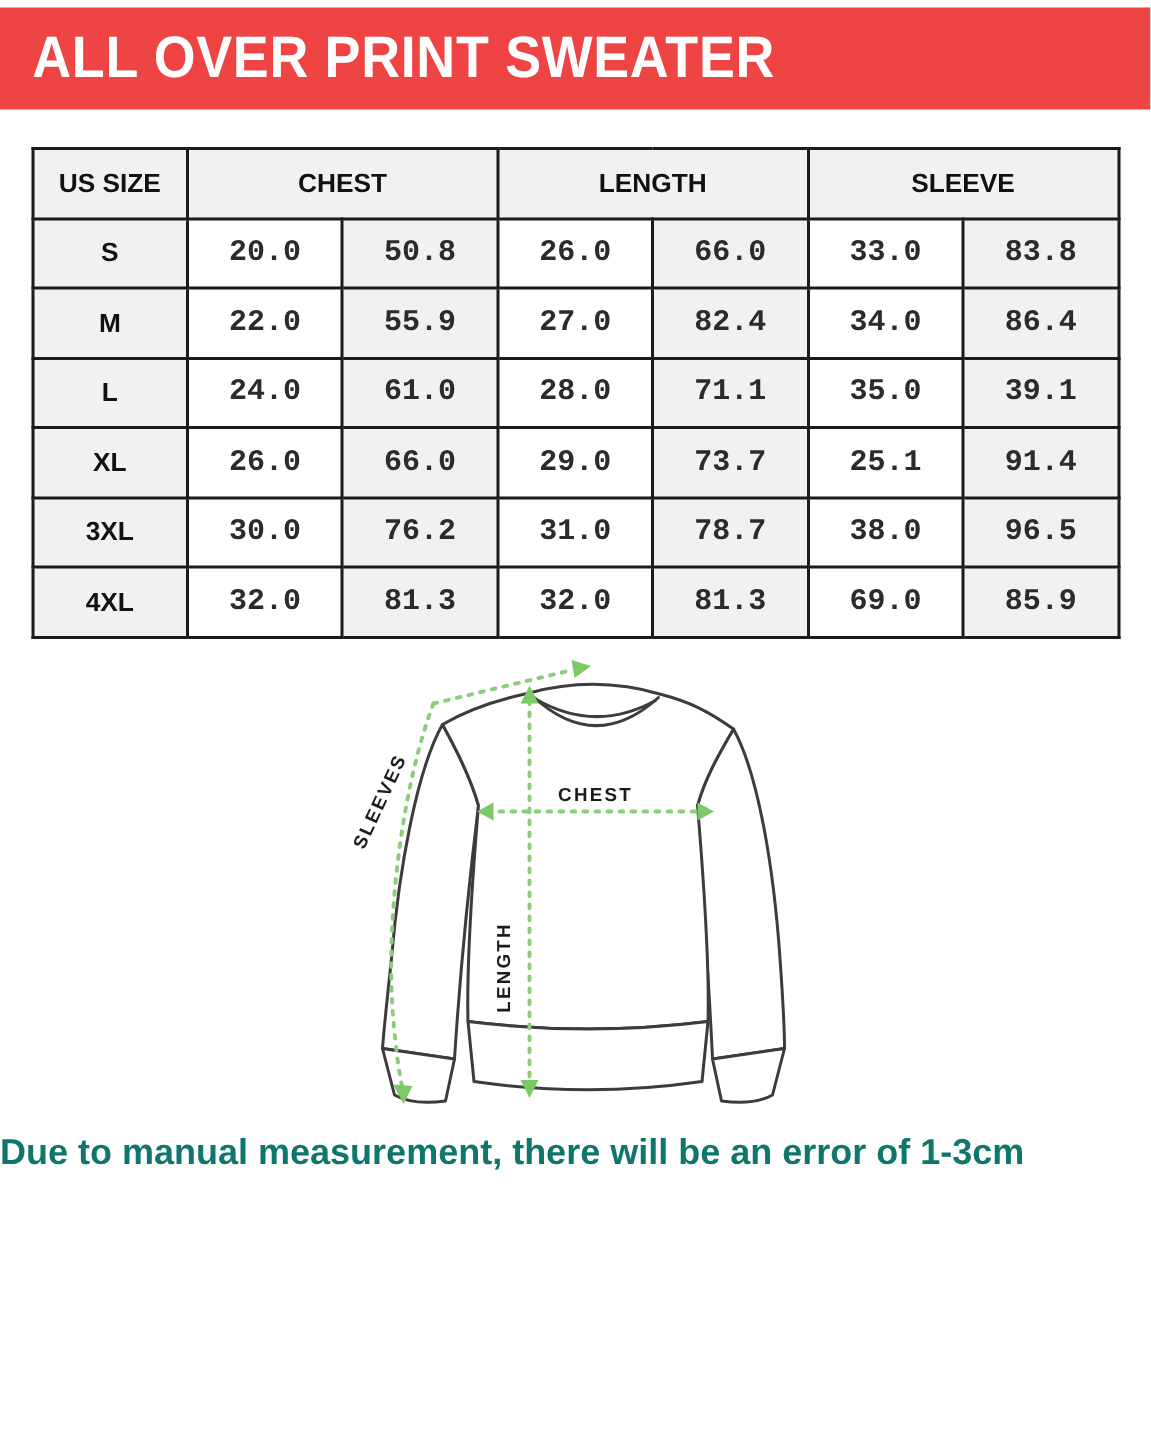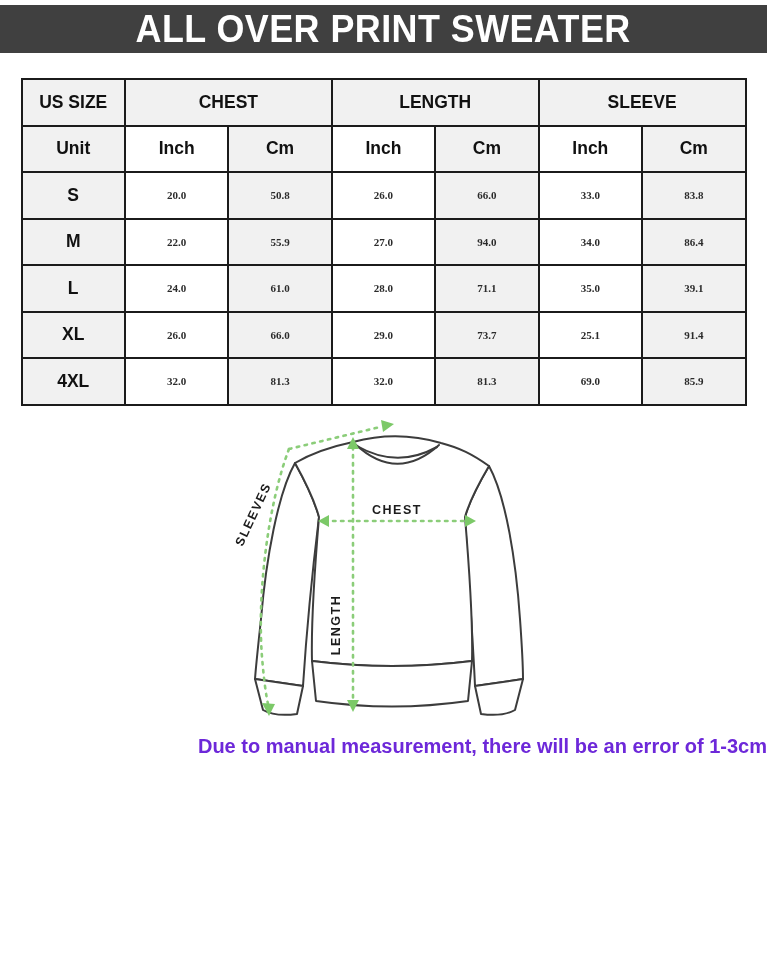--- a/index.html
+++ b/index.html
@@ -2,114 +2,114 @@
 <html><head>
 <meta charset="utf-8">
 <style>
   * { margin:0; padding:0; box-sizing:border-box; }
   html,body { background:#ffffff; }
   body {
     width:767px; height:960px; margin:0 auto; overflow:hidden;
     font-family:"Liberation Sans", sans-serif;
   }
   .banner {
-    margin-top:5px; height:48px; background:#404040;
-    display:flex; align-items:center; justify-content:center;
+    margin-top:5px; height:68px; background:#ef4444;
+    display:flex; align-items:center; 
   }
   .banner .title {
     color:#ffffff; font-weight:bold; font-size:39px; letter-spacing:0.5px;
     transform:scaleX(0.92); white-space:nowrap;
     font-family:"Liberation Sans", sans-serif;
   }
   table.size-chart {
     border-collapse:collapse; table-layout:fixed;
     width:726px; margin:25px auto 0;
   }
   table.size-chart th, table.size-chart td {
     border:2px solid #1b1b1b; height:46.5px;
     text-align:center; vertical-align:middle; padding:0;
   }
   table.size-chart th {
     font-size:17.5px; font-weight:bold; color:#111;
     font-family:"Liberation Sans", sans-serif;
   }
   table.size-chart td {
-    font-size:11px; font-weight:600; color:#2b2b2b;
-    font-family:Liberation Serif, serif;
+    font-size:20px; font-weight:600; color:#2b2b2b;
+    font-family:Liberation Mono, monospace;
   }
   .g { background:#f1f1f1; }
   .w { background:#ffffff; }
   .diagram { width:320px; height:320px; margin:3px auto 0; }
   .footnote {
-    margin-top:6px; text-align:right;
-    color:#6d28d9; font-weight:bold; font-size:20px;
+    margin-top:6px; text-align:left;
+    color:#0f766e; font-weight:bold; font-size:24px;
     font-family:"Liberation Sans", sans-serif;
   }
 </style>
 </head>
 <body>
 
 <div class="banner">
   <span class="title">ALL OVER PRINT SWEATER</span>
 </div>
 
 <table class="size-chart">
   <thead>
     <tr>
       <th class="g">US SIZE</th>
       <th class="g" colspan="2">CHEST</th>
       <th class="g" colspan="2">LENGTH</th>
       <th class="g" colspan="2">SLEEVE</th>
     </tr>
-    <tr>
-      <th class="g">Unit</th>
-      <th class="w">Inch</th>
-      <th class="g">Cm</th>
-      <th class="w">Inch</th>
-      <th class="g">Cm</th>
-      <th class="w">Inch</th>
-      <th class="g">Cm</th>
-    </tr>
   </thead>
   <tbody>
     <tr>
       <th class="g">S</th>
       <td class="w">20.0</td>
       <td class="g">50.8</td>
       <td class="w">26.0</td>
       <td class="g">66.0</td>
       <td class="w">33.0</td>
       <td class="g">83.8</td>
     </tr>
     <tr>
       <th class="g">M</th>
       <td class="w">22.0</td>
       <td class="g">55.9</td>
       <td class="w">27.0</td>
-      <td class="g">94.0</td>
+      <td class="g">82.4</td>
       <td class="w">34.0</td>
       <td class="g">86.4</td>
     </tr>
     <tr>
       <th class="g">L</th>
       <td class="w">24.0</td>
       <td class="g">61.0</td>
       <td class="w">28.0</td>
       <td class="g">71.1</td>
       <td class="w">35.0</td>
       <td class="g">39.1</td>
     </tr>
     <tr>
       <th class="g">XL</th>
       <td class="w">26.0</td>
       <td class="g">66.0</td>
       <td class="w">29.0</td>
       <td class="g">73.7</td>
       <td class="w">25.1</td>
       <td class="g">91.4</td>
+    </tr>
+    <tr>
+      <th class="g">3XL</th>
+      <td class="w">30.0</td>
+      <td class="g">76.2</td>
+      <td class="w">31.0</td>
+      <td class="g">78.7</td>
+      <td class="w">38.0</td>
+      <td class="g">96.5</td>
     </tr>
     <tr>
       <th class="g">4XL</th>
       <td class="w">32.0</td>
       <td class="g">81.3</td>
       <td class="w">32.0</td>
       <td class="g">81.3</td>
       <td class="w">69.0</td>
       <td class="g">85.9</td>
     </tr>

